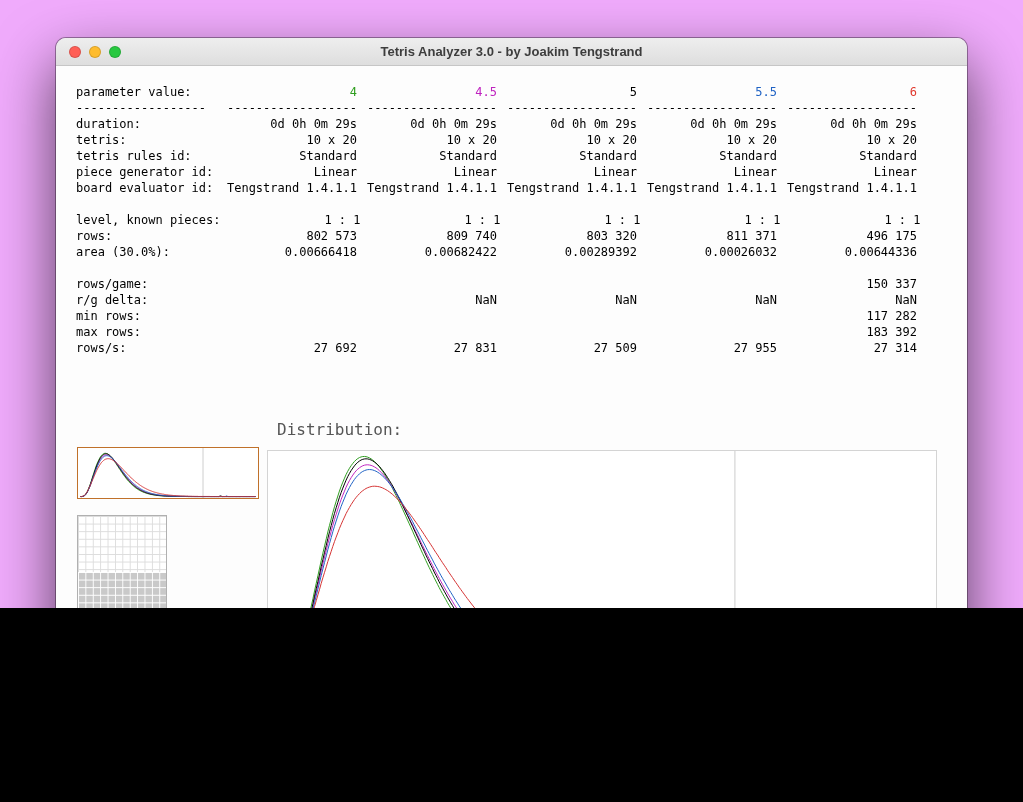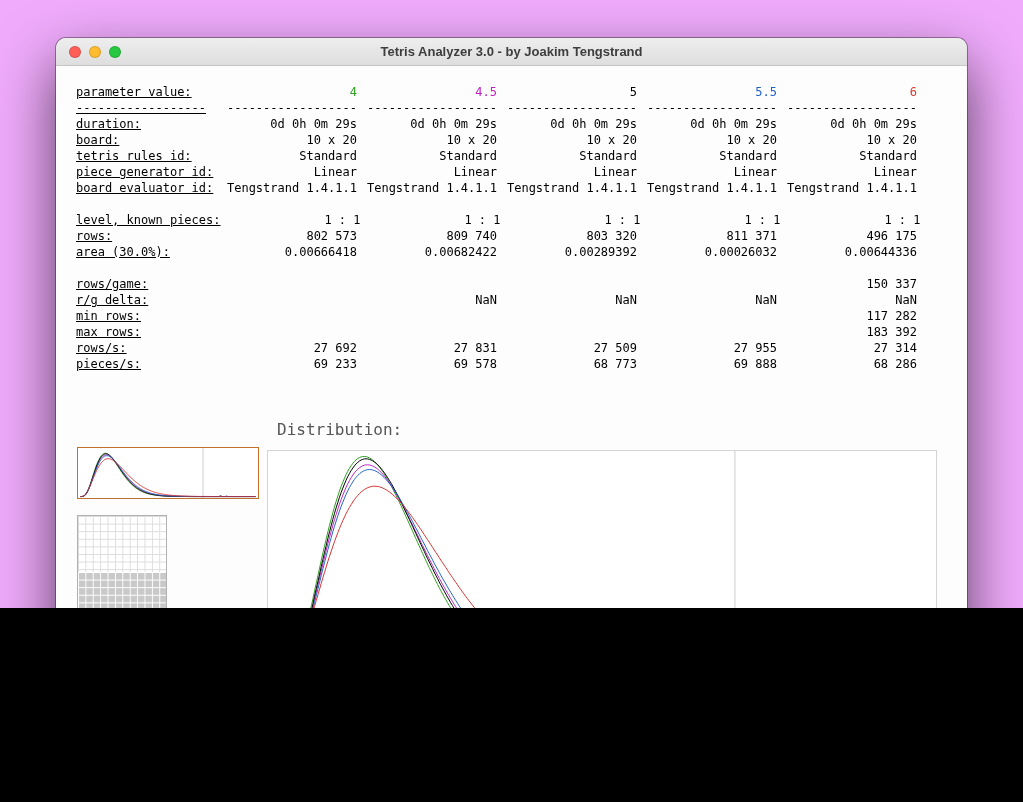--- a/index.html
+++ b/index.html
@@ -19,21 +19,21 @@
     border-bottom:1px solid #c6c6c6;
     display:flex; align-items:center; justify-content:center;
   }
   #traffic { position:absolute; left:13px; top:8px; display:flex; gap:8px; }
   .light { width:12px; height:12px; border-radius:50%; border:0.5px solid rgba(0,0,0,.15); cursor:default; }
   #window-title { font:600 13px "Liberation Sans", sans-serif; color:#3d3d3d; }
 
   #stats { position:absolute; left:20px; top:46px; font-size:12px; color:#000; }
   .trow { display:flex; height:16px; line-height:16px; white-space:pre; }
   .tgap { height:16px; }
-  .c-label { flex:0 0 141px; text-align:left;text-decoration:underline; }
+  .c-label { flex:0 0 141px; text-align:left; }
   .c-val { flex:0 0 140px; text-align:right; }
 
   #dist-label { position:absolute; left:221px; top:382px; font-size:16px; color:#555; }
 
   #thumb-chart {
     position:absolute; left:21px; top:409px; width:182px; height:52px;
     background:#fff; border:1px solid #c0712a;
   }
   #thumb-chart svg, #big-chart svg { display:block; width:100%; height:100%; }
 
@@ -71,35 +71,34 @@
         <div class="light" id="light-min" style="background: rgb(254, 188, 46);"></div>
         <div class="light" id="light-zoom" style="background: rgb(40, 200, 64);"></div>
       </div>
       <div id="window-title">Tetris Analyzer 3.0 - by Joakim Tengstrand</div>
     </div>
 
     <div id="stats">
         <div class="trow"><span class="c-label">parameter value:</span><span class="c-val" style="color: rgb(47, 158, 31);">4</span><span class="c-val" style="color: rgb(191, 35, 191);">4.5</span><span class="c-val" style="color: rgb(0, 0, 0);">5</span><span class="c-val" style="color: rgb(31, 98, 196);">5.5</span><span class="c-val" style="color: rgb(224, 58, 47);">6</span></div>
         <div class="trow"><span class="c-label">------------------</span><span class="c-val">------------------</span><span class="c-val">------------------</span><span class="c-val">------------------</span><span class="c-val">------------------</span><span class="c-val">------------------</span></div>
         <div class="trow"><span class="c-label">duration:</span><span class="c-val">0d 0h 0m 29s</span><span class="c-val">0d 0h 0m 29s</span><span class="c-val">0d 0h 0m 29s</span><span class="c-val">0d 0h 0m 29s</span><span class="c-val">0d 0h 0m 29s</span></div>
-        <div class="trow"><span class="c-label">board:</span><span class="c-val">10 x 20</span><span class="c-val">10 x 20</span><span class="c-val">10 x 20</span><span class="c-val">10 x 20</span><span class="c-val">10 x 20</span></div>
+        <div class="trow"><span class="c-label">tetris:</span><span class="c-val">10 x 20</span><span class="c-val">10 x 20</span><span class="c-val">10 x 20</span><span class="c-val">10 x 20</span><span class="c-val">10 x 20</span></div>
         <div class="trow"><span class="c-label">tetris rules id:</span><span class="c-val">Standard</span><span class="c-val">Standard</span><span class="c-val">Standard</span><span class="c-val">Standard</span><span class="c-val">Standard</span></div>
         <div class="trow"><span class="c-label">piece generator id:</span><span class="c-val">Linear</span><span class="c-val">Linear</span><span class="c-val">Linear</span><span class="c-val">Linear</span><span class="c-val">Linear</span></div>
         <div class="trow"><span class="c-label">board evaluator id:</span><span class="c-val">Tengstrand 1.4.1.1</span><span class="c-val">Tengstrand 1.4.1.1</span><span class="c-val">Tengstrand 1.4.1.1</span><span class="c-val">Tengstrand 1.4.1.1</span><span class="c-val">Tengstrand 1.4.1.1</span></div>
         <div class="tgap"></div>
         <div class="trow"><span class="c-label">level, known pieces:</span><span class="c-val">1 : 1</span><span class="c-val">1 : 1</span><span class="c-val">1 : 1</span><span class="c-val">1 : 1</span><span class="c-val">1 : 1</span></div>
         <div class="trow"><span class="c-label">rows:</span><span class="c-val">802 573</span><span class="c-val">809 740</span><span class="c-val">803 320</span><span class="c-val">811 371</span><span class="c-val">496 175</span></div>
         <div class="trow"><span class="c-label">area (30.0%):</span><span class="c-val">0.00666418</span><span class="c-val">0.00682422</span><span class="c-val">0.00289392</span><span class="c-val">0.00026032</span><span class="c-val">0.00644336</span></div>
         <div class="tgap"></div>
         <div class="trow"><span class="c-label">rows/game:</span><span class="c-val"></span><span class="c-val"></span><span class="c-val"></span><span class="c-val"></span><span class="c-val">150 337</span></div>
         <div class="trow"><span class="c-label">r/g delta:</span><span class="c-val"></span><span class="c-val">NaN</span><span class="c-val">NaN</span><span class="c-val">NaN</span><span class="c-val">NaN</span></div>
         <div class="trow"><span class="c-label">min rows:</span><span class="c-val"></span><span class="c-val"></span><span class="c-val"></span><span class="c-val"></span><span class="c-val">117 282</span></div>
         <div class="trow"><span class="c-label">max rows:</span><span class="c-val"></span><span class="c-val"></span><span class="c-val"></span><span class="c-val"></span><span class="c-val">183 392</span></div>
         <div class="trow"><span class="c-label">rows/s:</span><span class="c-val">27 692</span><span class="c-val">27 831</span><span class="c-val">27 509</span><span class="c-val">27 955</span><span class="c-val">27 314</span></div>
-        <div class="trow"><span class="c-label">pieces/s:</span><span class="c-val">69 233</span><span class="c-val">69 578</span><span class="c-val">68 773</span><span class="c-val">69 888</span><span class="c-val">68 286</span></div>
       </div>
 
     <div id="dist-label">Distribution:</div>
 
     <div id="thumb-chart" style="border-color: rgb(192, 113, 42);">
       <svg id="thumb-svg" viewBox="0 0 182 52">
           <line x1="127.4" x2="127.4" y1="0" y2="52" stroke="#cccccc" stroke-width="1"></line>
           <polyline points="0.0,50.5 0.5,50.5 0.9,50.5 1.4,50.5 1.8,50.4 2.3,50.4 2.7,50.2 3.2,50.1 3.6,49.8 4.1,49.5 4.5,49.1 5.0,48.6 5.5,48.0 5.9,47.4 6.4,46.6 6.8,45.8 7.3,44.9 7.7,43.9 8.2,42.8 8.6,41.7 9.1,40.5 9.6,39.2 10.0,37.9 10.5,36.6 10.9,35.2 11.4,33.8 11.8,32.4 12.3,30.9 12.7,29.5 13.2,28.0 13.7,26.6 14.1,25.2 14.6,23.8 15.0,22.4 15.5,21.1 15.9,19.8 16.4,18.5 16.8,17.3 17.3,16.1 17.7,15.0 18.2,14.0 18.7,13.0 19.1,12.0 19.6,11.2 20.0,10.3 20.5,9.6 20.9,8.9 21.4,8.3 21.8,7.7 22.3,7.2 22.8,6.8 23.2,6.4 23.7,6.1 24.1,5.9 24.6,5.7 25.0,5.6 25.5,5.5 25.9,5.5 26.4,5.5 26.8,5.6 27.3,5.8 27.8,5.9 28.2,6.2 28.7,6.4 29.1,6.8 29.6,7.1 30.0,7.5 30.5,7.9 30.9,8.3 31.4,8.8 31.8,9.3 32.3,9.9 32.8,10.4 33.2,11.0 33.7,11.6 34.1,12.2 34.6,12.8 35.0,13.5 35.5,14.1 35.9,14.8 36.4,15.5 36.9,16.2 37.3,16.8 37.8,17.5 38.2,18.2 38.7,18.9 39.1,19.6 39.6,20.3 40.0,21.0 40.5,21.7 41.0,22.4 41.4,23.1 41.9,23.8 42.3,24.5 42.8,25.2 43.2,25.8 43.7,26.5 44.1,27.1 44.6,27.8 45.0,28.4 45.5,29.0 46.0,29.7 46.4,30.3 46.9,30.9 47.3,31.4 47.8,32.0 48.2,32.6 48.7,33.1 49.1,33.7 49.6,34.2 50.1,34.7 50.5,35.2 51.0,35.7 51.4,36.2 51.9,36.7 52.3,37.1 52.8,37.6 53.2,38.0 53.7,38.4 54.1,38.8 54.6,39.2 55.1,39.6 55.5,40.0 56.0,40.4 56.4,40.7 56.9,41.1 57.3,41.4 57.8,41.8 58.2,42.1 58.7,42.4 59.1,42.7 59.6,43.0 60.1,43.3 60.5,43.5 61.0,43.8 61.4,44.0 61.9,44.3 62.3,44.5 62.8,44.8 63.2,45.0 63.7,45.2 64.2,45.4 64.6,45.6 65.1,45.8 65.5,46.0 66.0,46.2 66.4,46.3 66.9,46.5 67.3,46.7 67.8,46.8 68.3,47.0 68.7,47.1 69.2,47.3 69.6,47.4 70.1,47.5 70.5,47.6 71.0,47.8 71.4,47.9 71.9,48.0 72.3,48.1 72.8,48.2 73.3,48.3 73.7,48.4 74.2,48.5 74.6,48.6 75.1,48.6 75.5,48.7 76.0,48.8 76.4,48.9 76.9,48.9 77.3,49.0 77.8,49.1 78.3,49.1 78.7,49.2 79.2,49.3 79.6,49.3 80.1,49.4 80.5,49.4 81.0,49.5 81.4,49.5 81.9,49.6 82.4,49.6 82.8,49.6 83.3,49.7 83.7,49.7 84.2,49.7 84.6,49.8 85.1,49.8 85.5,49.8 86.0,49.9 86.5,49.9 86.9,49.9 87.4,50.0 87.8,50.0 88.3,50.0 88.7,50.0 89.2,50.1 89.6,50.1 90.1,50.1 90.5,50.1 91.0,50.1 91.5,50.1 91.9,50.2 92.4,50.2 92.8,50.2 93.3,50.2 93.7,50.2 94.2,50.2 94.6,50.2 95.1,50.3 95.5,50.3 96.0,50.3 96.5,50.3 96.9,50.3 97.4,50.3 97.8,50.3 98.3,50.3 98.7,50.3 99.2,50.3 99.6,50.4 100.1,50.4 100.6,50.4 101.0,50.4 101.5,50.4 101.9,50.4 102.4,50.4 102.8,50.4 103.3,50.4 103.7,50.4 104.2,50.4 104.6,50.4 105.1,50.4 105.6,50.4 106.0,50.4 106.5,50.4 106.9,50.4 107.4,50.4 107.8,50.4 108.3,50.4 108.7,50.4 109.2,50.4 109.7,50.5 110.1,50.5 110.6,50.5 111.0,50.5 111.5,50.5 111.9,50.5 112.4,50.5 112.8,50.5 113.3,50.5 113.8,50.5 114.2,50.5 114.7,50.5 115.1,50.5 115.6,50.5 116.0,50.5 116.5,50.5 116.9,50.5 117.4,50.5 117.8,50.5 118.3,50.5 118.8,50.5 119.2,50.5 119.7,50.5 120.1,50.5 120.6,50.5 121.0,50.5 121.5,50.5 121.9,50.5 122.4,50.5 122.9,50.5 123.3,50.5 123.8,50.5 124.2,50.5 124.7,50.5 125.1,50.5 125.6,50.5 126.0,50.5 126.5,50.5 126.9,50.5 127.4,50.5 127.9,50.5 128.3,50.5 128.8,50.5 129.2,50.5 129.7,50.5 130.1,50.5 130.6,50.5 131.0,50.5 131.5,50.5 131.9,50.5 132.4,50.5 132.9,50.5 133.3,50.5 133.8,50.5 134.2,50.5 134.7,50.5 135.1,50.5 135.6,50.5 136.0,50.5 136.5,50.5 137.0,50.5 137.4,50.5 137.9,50.5 138.3,50.5 138.8,50.5 139.2,50.5 139.7,50.5 140.1,50.5 140.6,50.5 141.1,50.5 141.5,50.5 142.0,50.5 142.4,50.5 142.9,50.5 143.3,50.5 143.8,50.5 144.2,50.5 144.7,50.5 145.1,50.5 145.6,50.5 146.1,50.5 146.5,50.5 147.0,50.5 147.4,50.5 147.9,50.5 148.3,50.5 148.8,50.5 149.2,50.5 149.7,50.5 150.2,50.5 150.6,50.5 151.1,50.5 151.5,50.5 152.0,50.5 152.4,50.5 152.9,50.5 153.3,50.5 153.8,50.5 154.2,50.5 154.7,50.5 155.2,50.5 155.6,50.5 156.1,50.5 156.5,50.5 157.0,50.5 157.4,50.5 157.9,50.5 158.3,50.5 158.8,50.5 159.3,50.5 159.7,50.5 160.2,50.5 160.6,50.5 161.1,50.5 161.5,50.5 162.0,50.5 162.4,50.5 162.9,50.5 163.3,50.5 163.8,50.5 164.3,50.5 164.7,50.5 165.2,50.5 165.6,50.5 166.1,50.5 166.5,50.5 167.0,50.5 167.4,50.5 167.9,50.5 168.3,50.5 168.8,50.5 169.3,50.5 169.7,50.5 170.2,50.5 170.6,50.5 171.1,50.5 171.5,50.5 172.0,50.5 172.4,50.5 172.9,50.5 173.4,50.5 173.8,50.5 174.3,50.5 174.7,50.5 175.2,50.5 175.6,50.5 176.1,50.5 176.5,50.5 177.0,50.5 177.4,50.5 177.9,50.5 178.4,50.5 178.8,50.5 179.3,50.5 179.7,50.5 180.2,50.5 180.6,50.5 181.1,50.5 181.5,50.5 182.0,50.5" fill="none" stroke="#2f9e1f" stroke-width="1"></polyline>
           <polyline points="0.0,50.5 0.5,50.5 0.9,50.5 1.4,50.5 1.8,50.4 2.3,50.4 2.7,50.2 3.2,50.1 3.6,49.8 4.1,49.5 4.5,49.2 5.0,48.7 5.5,48.2 5.9,47.6 6.4,46.9 6.8,46.1 7.3,45.3 7.7,44.4 8.2,43.4 8.6,42.4 9.1,41.3 9.6,40.1 10.0,38.9 10.5,37.7 10.9,36.4 11.4,35.1 11.8,33.8 12.3,32.5 12.7,31.1 13.2,29.8 13.7,28.4 14.1,27.1 14.6,25.8 15.0,24.5 15.5,23.3 15.9,22.0 16.4,20.8 16.8,19.7 17.3,18.5 17.7,17.5 18.2,16.4 18.7,15.4 19.1,14.5 19.6,13.6 20.0,12.8 20.5,12.0 20.9,11.3 21.4,10.7 21.8,10.1 22.3,9.5 22.8,9.0 23.2,8.6 23.7,8.2 24.1,7.9 24.6,7.6 25.0,7.4 25.5,7.3 25.9,7.2 26.4,7.1 26.8,7.1 27.3,7.1 27.8,7.2 28.2,7.3 28.7,7.5 29.1,7.7 29.6,7.9 30.0,8.2 30.5,8.5 30.9,8.8 31.4,9.2 31.8,9.6 32.3,10.0 32.8,10.5 33.2,10.9 33.7,11.4 34.1,11.9 34.6,12.5 35.0,13.0 35.5,13.6 35.9,14.2 36.4,14.8 36.9,15.4 37.3,16.0 37.8,16.6 38.2,17.2 38.7,17.8 39.1,18.5 39.6,19.1 40.0,19.8 40.5,20.4 41.0,21.0 41.4,21.7 41.9,22.3 42.3,23.0 42.8,23.6 43.2,24.2 43.7,24.9 44.1,25.5 44.6,26.1 45.0,26.7 45.5,27.3 46.0,27.9 46.4,28.5 46.9,29.1 47.3,29.7 47.8,30.2 48.2,30.8 48.7,31.3 49.1,31.9 49.6,32.4 50.1,32.9 50.5,33.4 51.0,33.9 51.4,34.4 51.9,34.9 52.3,35.4 52.8,35.8 53.2,36.3 53.7,36.7 54.1,37.2 54.6,37.6 55.1,38.0 55.5,38.4 56.0,38.8 56.4,39.2 56.9,39.5 57.3,39.9 57.8,40.2 58.2,40.6 58.7,40.9 59.1,41.2 59.6,41.5 60.1,41.9 60.5,42.2 61.0,42.4 61.4,42.7 61.9,43.0 62.3,43.3 62.8,43.5 63.2,43.8 63.7,44.0 64.2,44.2 64.6,44.5 65.1,44.7 65.5,44.9 66.0,45.1 66.4,45.3 66.9,45.5 67.3,45.7 67.8,45.9 68.3,46.0 68.7,46.2 69.2,46.4 69.6,46.5 70.1,46.7 70.5,46.8 71.0,47.0 71.4,47.1 71.9,47.2 72.3,47.4 72.8,47.5 73.3,47.6 73.7,47.7 74.2,47.8 74.6,47.9 75.1,48.0 75.5,48.1 76.0,48.2 76.4,48.3 76.9,48.4 77.3,48.5 77.8,48.6 78.3,48.6 78.7,48.7 79.2,48.8 79.6,48.9 80.1,48.9 80.5,49.0 81.0,49.1 81.4,49.1 81.9,49.2 82.4,49.2 82.8,49.3 83.3,49.3 83.7,49.4 84.2,49.4 84.6,49.5 85.1,49.5 85.5,49.6 86.0,49.6 86.5,49.6 86.9,49.7 87.4,49.7 87.8,49.7 88.3,49.8 88.7,49.8 89.2,49.8 89.6,49.9 90.1,49.9 90.5,49.9 91.0,49.9 91.5,50.0 91.9,50.0 92.4,50.0 92.8,50.0 93.3,50.1 93.7,50.1 94.2,50.1 94.6,50.1 95.1,50.1 95.5,50.1 96.0,50.2 96.5,50.2 96.9,50.2 97.4,50.2 97.8,50.2 98.3,50.2 98.7,50.2 99.2,50.3 99.6,50.3 100.1,50.3 100.6,50.3 101.0,50.3 101.5,50.3 101.9,50.3 102.4,50.3 102.8,50.3 103.3,50.3 103.7,50.3 104.2,50.4 104.6,50.4 105.1,50.4 105.6,50.4 106.0,50.4 106.5,50.4 106.9,50.4 107.4,50.4 107.8,50.4 108.3,50.4 108.7,50.4 109.2,50.4 109.7,50.4 110.1,50.4 110.6,50.4 111.0,50.4 111.5,50.4 111.9,50.4 112.4,50.4 112.8,50.4 113.3,50.4 113.8,50.4 114.2,50.4 114.7,50.5 115.1,50.5 115.6,50.5 116.0,50.5 116.5,50.5 116.9,50.5 117.4,50.5 117.8,50.5 118.3,50.5 118.8,50.5 119.2,50.5 119.7,50.5 120.1,50.5 120.6,50.5 121.0,50.5 121.5,50.5 121.9,50.5 122.4,50.5 122.9,50.5 123.3,50.5 123.8,50.5 124.2,50.5 124.7,50.5 125.1,50.5 125.6,50.5 126.0,50.5 126.5,50.5 126.9,50.5 127.4,50.5 127.9,50.5 128.3,50.5 128.8,50.5 129.2,50.5 129.7,50.5 130.1,50.5 130.6,50.5 131.0,50.5 131.5,50.5 131.9,50.5 132.4,50.5 132.9,50.5 133.3,50.5 133.8,50.5 134.2,50.5 134.7,50.5 135.1,50.5 135.6,50.5 136.0,50.5 136.5,50.5 137.0,50.5 137.4,50.5 137.9,50.5 138.3,50.5 138.8,50.5 139.2,50.5 139.7,50.5 140.1,50.5 140.6,50.5 141.1,50.5 141.5,50.5 142.0,50.5 142.4,50.5 142.9,50.5 143.3,50.5 143.8,50.5 144.2,50.5 144.7,50.5 145.1,50.5 145.6,50.5 146.1,50.5 146.5,50.5 147.0,50.5 147.4,50.5 147.9,50.5 148.3,50.5 148.8,50.5 149.2,50.5 149.7,50.5 150.2,50.5 150.6,50.5 151.1,50.5 151.5,50.5 152.0,50.5 152.4,50.5 152.9,50.5 153.3,50.5 153.8,50.5 154.2,50.5 154.7,50.5 155.2,50.5 155.6,50.5 156.1,50.5 156.5,50.5 157.0,50.5 157.4,50.5 157.9,50.5 158.3,50.5 158.8,50.5 159.3,50.5 159.7,50.5 160.2,50.5 160.6,50.5 161.1,50.5 161.5,50.5 162.0,50.5 162.4,50.5 162.9,50.5 163.3,50.5 163.8,50.5 164.3,50.5 164.7,50.5 165.2,50.5 165.6,50.5 166.1,50.5 166.5,50.5 167.0,50.5 167.4,50.5 167.9,50.5 168.3,50.5 168.8,50.5 169.3,50.5 169.7,50.5 170.2,50.5 170.6,50.5 171.1,50.5 171.5,50.5 172.0,50.5 172.4,50.5 172.9,50.5 173.4,50.5 173.8,50.5 174.3,50.5 174.7,50.5 175.2,50.5 175.6,50.5 176.1,50.5 176.5,50.5 177.0,50.5 177.4,50.5 177.9,50.5 178.4,50.5 178.8,50.5 179.3,50.5 179.7,50.5 180.2,50.5 180.6,50.5 181.1,50.5 181.5,50.5 182.0,50.5" fill="none" stroke="#bf23bf" stroke-width="1"></polyline>
           <polyline points="0.0,50.5 0.5,50.5 0.9,50.5 1.4,50.5 1.8,50.4 2.3,50.4 2.7,50.3 3.2,50.1 3.6,49.9 4.1,49.6 4.5,49.2 5.0,48.8 5.5,48.2 5.9,47.6 6.4,46.9 6.8,46.1 7.3,45.3 7.7,44.3 8.2,43.3 8.6,42.2 9.1,41.1 9.6,39.9 10.0,38.7 10.5,37.4 10.9,36.0 11.4,34.7 11.8,33.3 12.3,31.9 12.7,30.5 13.2,29.1 13.7,27.7 14.1,26.3 14.6,25.0 15.0,23.6 15.5,22.3 15.9,21.0 16.4,19.8 16.8,18.5 17.3,17.4 17.7,16.3 18.2,15.2 18.7,14.2 19.1,13.2 19.6,12.3 20.0,11.5 20.5,10.7 20.9,10.0 21.4,9.3 21.8,8.7 22.3,8.2 22.8,7.7 23.2,7.3 23.7,6.9 24.1,6.6 24.6,6.4 25.0,6.2 25.5,6.1 25.9,6.0 26.4,6.0 26.8,6.0 27.3,6.0 27.8,6.2 28.2,6.3 28.7,6.5 29.1,6.8 29.6,7.1 30.0,7.4 30.5,7.8 30.9,8.2 31.4,8.6 31.8,9.0 32.3,9.5 32.8,10.0 33.2,10.5 33.7,11.1 34.1,11.7 34.6,12.2 35.0,12.8 35.5,13.5 35.9,14.1 36.4,14.7 36.9,15.4 37.3,16.0 37.8,16.7 38.2,17.4 38.7,18.0 39.1,18.7 39.6,19.4 40.0,20.1 40.5,20.8 41.0,21.4 41.4,22.1 41.9,22.8 42.3,23.4 42.8,24.1 43.2,24.8 43.7,25.4 44.1,26.1 44.6,26.7 45.0,27.3 45.5,28.0 46.0,28.6 46.4,29.2 46.9,29.8 47.3,30.4 47.8,31.0 48.2,31.5 48.7,32.1 49.1,32.6 49.6,33.2 50.1,33.7 50.5,34.2 51.0,34.7 51.4,35.2 51.9,35.7 52.3,36.2 52.8,36.6 53.2,37.1 53.7,37.5 54.1,37.9 54.6,38.4 55.1,38.8 55.5,39.2 56.0,39.5 56.4,39.9 56.9,40.3 57.3,40.6 57.8,41.0 58.2,41.3 58.7,41.6 59.1,41.9 59.6,42.3 60.1,42.5 60.5,42.8 61.0,43.1 61.4,43.4 61.9,43.6 62.3,43.9 62.8,44.1 63.2,44.4 63.7,44.6 64.2,44.8 64.6,45.0 65.1,45.3 65.5,45.5 66.0,45.7 66.4,45.8 66.9,46.0 67.3,46.2 67.8,46.4 68.3,46.5 68.7,46.7 69.2,46.8 69.6,47.0 70.1,47.1 70.5,47.3 71.0,47.4 71.4,47.5 71.9,47.6 72.3,47.8 72.8,47.9 73.3,48.0 73.7,48.1 74.2,48.2 74.6,48.3 75.1,48.4 75.5,48.5 76.0,48.5 76.4,48.6 76.9,48.7 77.3,48.8 77.8,48.8 78.3,48.9 78.7,49.0 79.2,49.1 79.6,49.1 80.1,49.2 80.5,49.2 81.0,49.3 81.4,49.3 81.9,49.4 82.4,49.4 82.8,49.5 83.3,49.5 83.7,49.6 84.2,49.6 84.6,49.6 85.1,49.7 85.5,49.7 86.0,49.8 86.5,49.8 86.9,49.8 87.4,49.9 87.8,49.9 88.3,49.9 88.7,49.9 89.2,50.0 89.6,50.0 90.1,50.0 90.5,50.0 91.0,50.1 91.5,50.1 91.9,50.1 92.4,50.1 92.8,50.1 93.3,50.1 93.7,50.2 94.2,50.2 94.6,50.2 95.1,50.2 95.5,50.2 96.0,50.2 96.5,50.2 96.9,50.3 97.4,50.3 97.8,50.3 98.3,50.3 98.7,50.3 99.2,50.3 99.6,50.3 100.1,50.3 100.6,50.3 101.0,50.3 101.5,50.3 101.9,50.4 102.4,50.4 102.8,50.4 103.3,50.4 103.7,50.4 104.2,50.4 104.6,50.4 105.1,50.4 105.6,50.4 106.0,50.4 106.5,50.4 106.9,50.4 107.4,50.4 107.8,50.4 108.3,50.4 108.7,50.4 109.2,50.4 109.7,50.4 110.1,50.4 110.6,50.4 111.0,50.4 111.5,50.4 111.9,50.5 112.4,50.5 112.8,50.5 113.3,50.5 113.8,50.5 114.2,50.5 114.7,50.5 115.1,50.5 115.6,50.5 116.0,50.5 116.5,50.5 116.9,50.5 117.4,50.5 117.8,50.5 118.3,50.5 118.8,50.5 119.2,50.5 119.7,50.5 120.1,50.5 120.6,50.5 121.0,50.5 121.5,50.5 121.9,50.5 122.4,50.5 122.9,50.5 123.3,50.5 123.8,50.5 124.2,50.5 124.7,50.5 125.1,50.5 125.6,50.5 126.0,50.5 126.5,50.5 126.9,50.5 127.4,50.5 127.9,50.5 128.3,50.5 128.8,50.5 129.2,50.5 129.7,50.5 130.1,50.5 130.6,50.5 131.0,50.5 131.5,50.5 131.9,50.5 132.4,50.5 132.9,50.5 133.3,50.5 133.8,50.5 134.2,50.5 134.7,50.5 135.1,50.5 135.6,50.5 136.0,50.5 136.5,50.5 137.0,50.5 137.4,50.5 137.9,50.5 138.3,50.5 138.8,50.5 139.2,50.5 139.7,50.5 140.1,50.5 140.6,50.5 141.1,50.5 141.5,50.5 142.0,50.5 142.4,50.5 142.9,50.5 143.3,50.5 143.8,50.5 144.2,50.3 144.7,50.1 145.1,49.9 145.6,49.8 146.1,49.9 146.5,50.1 147.0,50.3 147.4,50.5 147.9,50.5 148.3,50.5 148.8,50.5 149.2,50.5 149.7,50.5 150.2,50.5 150.6,50.5 151.1,50.5 151.5,50.5 152.0,50.5 152.4,50.5 152.9,50.5 153.3,50.5 153.8,50.5 154.2,50.5 154.7,50.5 155.2,50.5 155.6,50.5 156.1,50.5 156.5,50.5 157.0,50.5 157.4,50.5 157.9,50.5 158.3,50.5 158.8,50.5 159.3,50.5 159.7,50.5 160.2,50.5 160.6,50.5 161.1,50.5 161.5,50.5 162.0,50.5 162.4,50.5 162.9,50.5 163.3,50.5 163.8,50.5 164.3,50.5 164.7,50.5 165.2,50.5 165.6,50.5 166.1,50.5 166.5,50.5 167.0,50.5 167.4,50.5 167.9,50.5 168.3,50.5 168.8,50.5 169.3,50.5 169.7,50.5 170.2,50.5 170.6,50.5 171.1,50.5 171.5,50.5 172.0,50.5 172.4,50.5 172.9,50.5 173.4,50.5 173.8,50.5 174.3,50.5 174.7,50.5 175.2,50.5 175.6,50.5 176.1,50.5 176.5,50.5 177.0,50.5 177.4,50.5 177.9,50.5 178.4,50.5 178.8,50.5 179.3,50.5 179.7,50.5 180.2,50.5 180.6,50.5 181.1,50.5 181.5,50.5 182.0,50.5" fill="none" stroke="#000000" stroke-width="1"></polyline>

